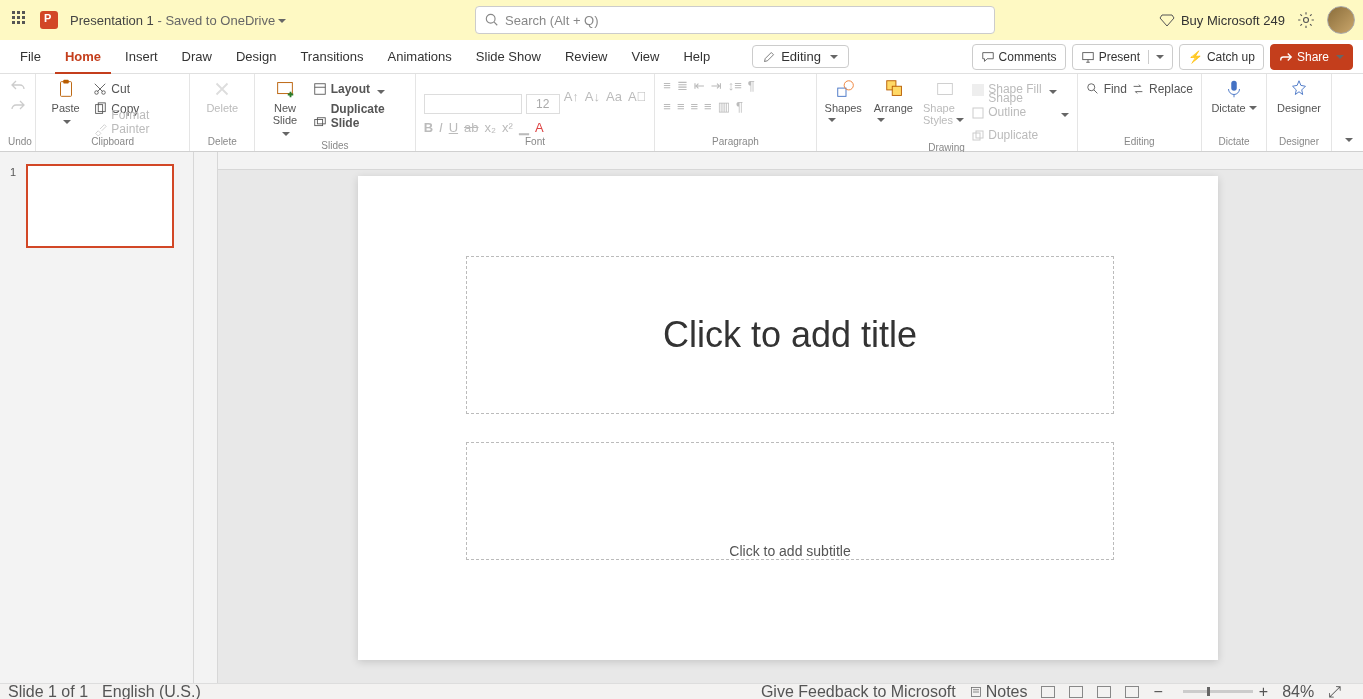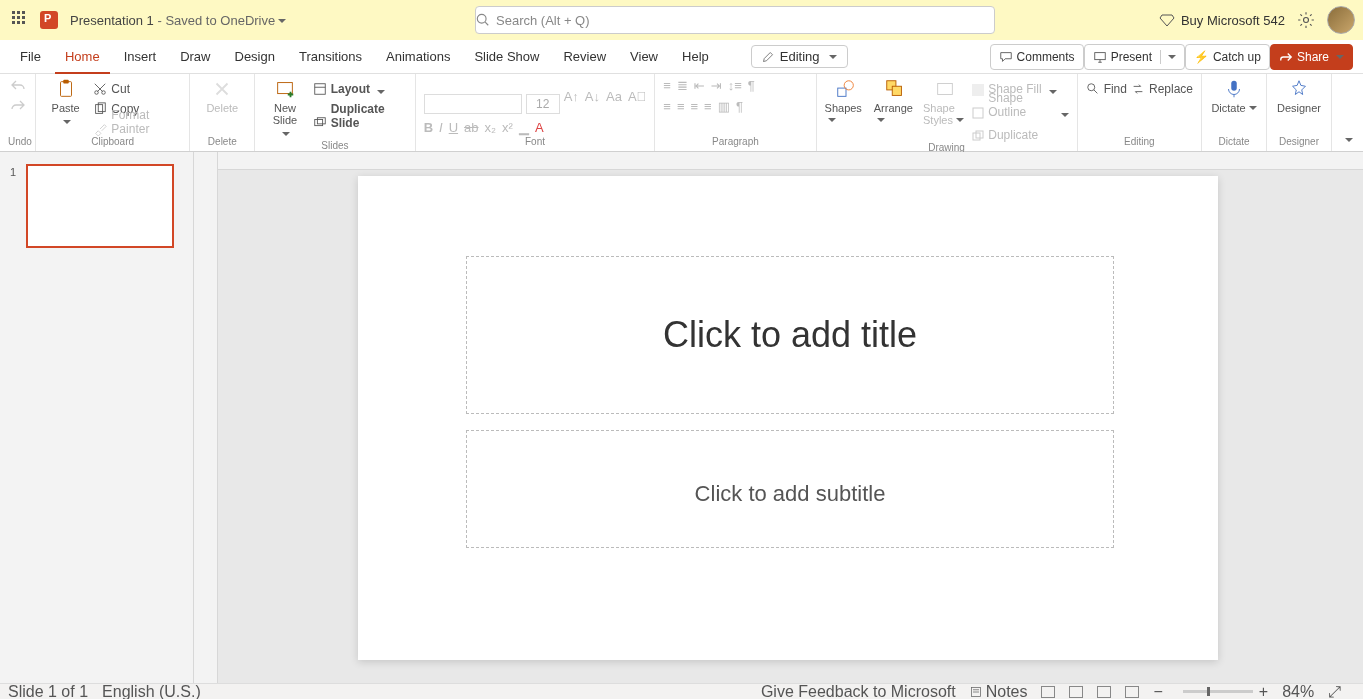--- a/index.html
+++ b/index.html
@@ -6,31 +6,31 @@
 body { background: #f3f3f3; width: 1363px; height: 699px; overflow: hidden; font-size: 13px; color: #333; }
 
 
 .titlebar { height: 40px; display: flex; align-items: center; background: #fef9c3; padding: 0 8px; }
 .app-launcher { width: 18px; height: 18px; display: grid; grid-template-columns: repeat(3,3px); grid-template-rows: repeat(3,3px); gap: 2px; margin: 0 10px 0 4px; }
 .app-launcher span { background: #555; }
 .app-icon { width: 18px; height: 18px; background: #d24726; border-radius: 3px; margin-right: 12px; position: relative; }
 .app-icon::after { content:"P"; color:#fff; font-size:11px; font-weight:bold; position:absolute;left:4px;top:1px; }
 .doc-title { font-size: 13px; color: #444; }
 .saved { color: #666; }
-.search-box { margin-left: auto; margin-right: auto; width: 520px; height: 28px; border: 1px solid #ccc; border-radius: 4px; display: flex; align-items: center; padding: 0 0; color: #888; background:#fff; position:absolute; left:475px; top:6px;}
+.search-box { margin-left: auto; margin-right: auto; width: 520px; height: 28px; border: 1px solid #ccc; border-radius: 4px; display: flex; align-items: center; padding: 0 9px; color: #888; background:#fff; position:absolute; left:475px; top:6px;}
 .search-box svg { margin-right: 6px; }
 .title-right { margin-left: auto; display: flex; align-items: center; gap: 12px; }
 .buy { display: flex; align-items: center; gap: 6px; font-size: 13px; color: #333; }
 .avatar { width: 28px; height: 28px; border-radius: 50%; background: linear-gradient(135deg,#8a6d3b,#c9a66b); border:1px solid #aaa; }
 
 
 .tabs-row { height: 34px; background: #fff; border-bottom: 1px solid #e0e0e0; display: flex; align-items: center; padding: 0 10px; gap: 4px; }
 .tab { padding: 0 10px; height: 34px; line-height: 34px; font-size: 13px; color: #333; cursor: pointer; }
-.tab.active { color: #c43e1c; border-bottom: 2px solid #c43e1c; font-weight: 400; }
-.right-controls { margin-left: auto; display: flex; gap: 0; align-items: center; }
+.tab.active { color: #c43e1c; border-bottom: 2px solid #c43e1c; font-weight: 700; }
+.right-controls { margin-left: auto; display: flex; gap: 6px; align-items: center; }
 .btn { border: 1px solid #ccc; border-radius: 4px; height: 26px; padding: 0 8px; display: flex; align-items: center; gap: 4px; background:#fff; font-size: 12px; }
 .btn.share { background: #c43e1c; color: #fff; border-color: #c43e1c; }
 .editing-btn { border:1px solid #ccc; border-radius:4px; padding:3px 10px; display:flex; align-items:center; gap:6px; margin-left:28px;}
 
 
 .ribbon { height: 78px; background: #fff; border-bottom: 1px solid #d0d0d0; display: flex; }
 .group { border-right: 1px solid #e5e5e5; padding: 4px 8px 2px; display:flex; flex-direction:column; justify-content:space-between;}
 .group-label { font-size: 10px; color: #888; text-align: center; margin-top: auto; padding-bottom:2px;}
 .gcontent { display:flex; align-items:flex-start; gap:6px; flex:1;}
 .bigbtn { display:flex; flex-direction:column; align-items:center; justify-content:center; width:48px; font-size:11px; color:#555; gap:2px;}
@@ -45,21 +45,21 @@
 .editor { position: absolute; top: 152px; bottom: 16px; left:0; right:0; display:flex; }
 .thumb-pane { width: 194px; background:#f3f3f3; border-right:1px solid #d7d7d7; padding:12px 10px;}
 .thumb-num { position:absolute; left:10px; top:14px; font-size:11px; color:#555;}
 .thumb { width:148px; height:84px; background:#fff; border:2px solid #d24726; margin-left:16px;}
 .ruler-v { width:24px; background:#f3f3f3; border-right:1px solid #d7d7d7; position:relative;}
 .canvas-wrap { flex:1; background:#e8e8e8; position:relative; overflow:hidden;}
 .ruler-h { height:18px; background:#f3f3f3; border-bottom:1px solid #d7d7d7; margin-left:0;}
 .slide { position:absolute; left:140px; top:24px; width:860px; height:484px; background:#fff; box-shadow:0 2px 8px rgba(0,0,0,0.15);}
 .placeholder { position:absolute; border:1px dashed #bbb; display:flex; align-items:center; justify-content:center; color:#555;}
 .ph-title { left:108px; top:80px; width:648px; height:158px; font-size:36px; font-weight:300; color:#333;}
-.ph-sub { left:108px; top:254px; width:648px; height:118px; font-size:22px; align-items:center; padding-top:10px;}
+.ph-sub { left:108px; top:266px; width:648px; height:118px; font-size:14px; align-items:flex-end; padding-top:10px;}
 
 
 .statusbar { position:absolute; bottom:0; left:0; right:0; height:16px; background:#f3f2f1; border-top:1px solid #ddd; display:flex; align-items:center; font-size:16px; color:#555; padding:0 8px;}
 .statusbar .spacer { flex:1; }
 .sb-item { margin-right:14px; display:flex; align-items:center; gap:4px;}
 .view-ico { width:14px; height:12px; border:1px solid #888; display:inline-block;}
 .zoom-slider { width:70px; height:3px; background:#ccc; position:relative; margin:0 6px;}
 .zoom-slider::after{content:"";position:absolute;left:24px;top:-3px;width:3px;height:9px;background:#666;}
 
 svg { flex-shrink:0; }
@@ -89,21 +89,21 @@
         <circle cx="6.5" cy="6.5" r="5" fill="none" stroke="#888" stroke-width="1.3"></circle>
         <line x1="10.5" y1="10.5" x2="14" y2="14" stroke="#888" stroke-width="1.3"></line>
       </svg>
     <span>Search (Alt + Q)</span>
   </div>
   <div class="title-right">
     <div class="buy">
       <svg width="16" height="16" viewBox="0 0 16 16">
           <path d="M3 3h10l2 3-7 8-7-8z" fill="none" stroke="#555" stroke-width="1"></path>
         </svg>
-      <span>Buy Microsoft 542</span>
+      <span>Buy Microsoft 249</span>
     </div>
     <svg width="18" height="18" viewBox="0 0 16 16">
         <circle cx="8" cy="8" r="2.2" fill="none" stroke="#555"></circle>
         <path d="M8 1v2M8 13v2M1 8h2M13 8h2M3 3l1.4 1.4M11.6 11.6L13 13M13 3l-1.4 1.4M4.4 11.6L3 13" stroke="#555"></path>
       </svg>
     <div class="avatar"></div>
   </div>
 </div>
 
 <div class="tabs-row">

